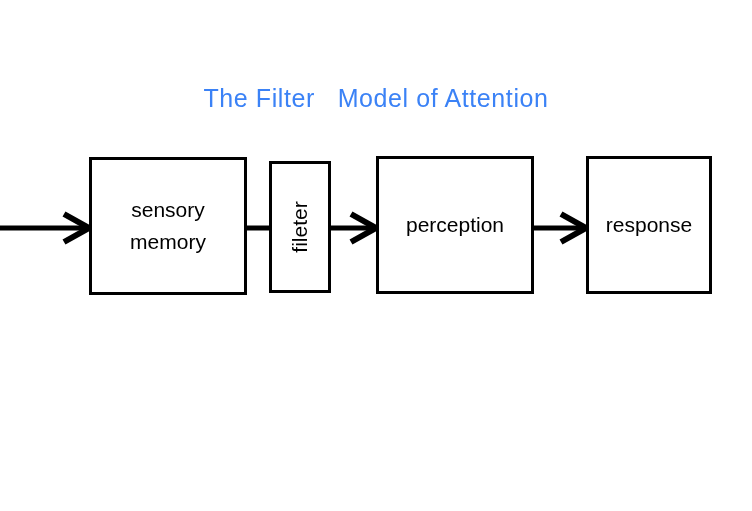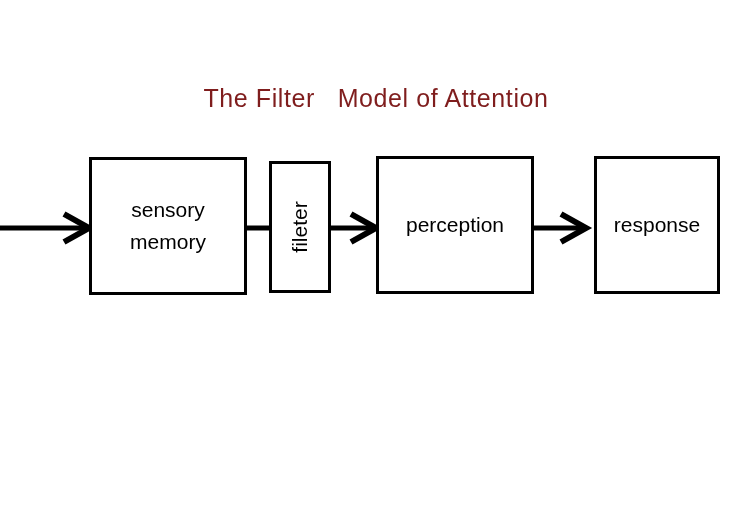--- a/index.html
+++ b/index.html
@@ -17,21 +17,21 @@
     color: #000000;
   }
   #diagram-title {
     position: absolute;
     left: 0;
     top: 84px;
     width: 752px;
     text-align: center;
     font-size: 25px;
     letter-spacing: 0.6px;
-    color: #7f1d1d;
+    color: #3b82f6;
     white-space: pre;
   }
   .node-box {
     position: absolute;
     box-sizing: border-box;
     border: 3px solid #000000;
     background: #ffffff;
     display: flex;
     align-items: center;
     justify-content: center;
@@ -64,21 +64,20 @@
     left: 376px;
     top: 156px;
     width: 158px;
     height: 138px;
   }
   #node-response {
     left: 586px;
     top: 156px;
     width: 126px;
     height: 138px;
-    margin-left: 8px;
   }
   .connector {
     position: absolute;
   }
   .connector svg {
     display: block;
     overflow: visible;
   }
   #arrow-input        { left: 0px;   top: 206px; }
   #link-sensory-filter{ left: 246px; top: 206px; }

